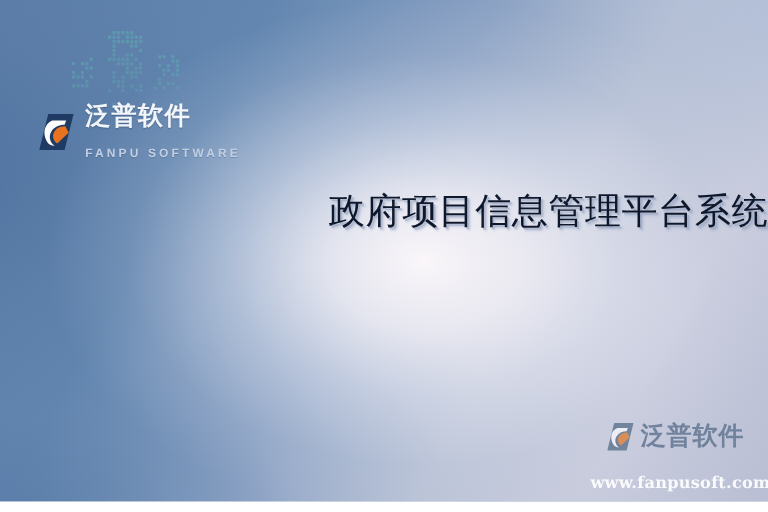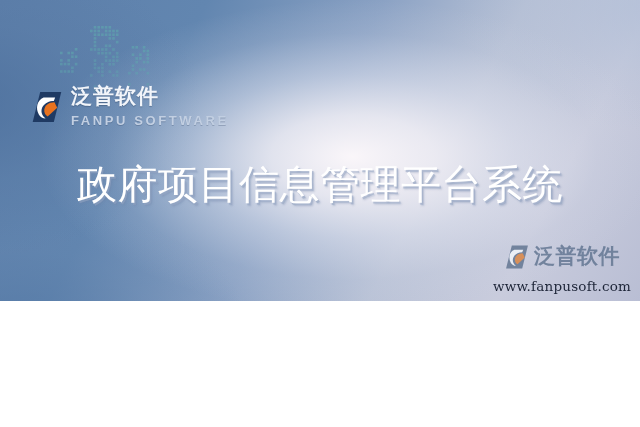--- a/index.html
+++ b/index.html
@@ -4,21 +4,21 @@
 <style>
   html, body {
     margin: 0;
     padding: 0;
     background: #ffffff;
   }
 
   #slide {
     position: relative;
     width: 640px;
-    height: 301px;
+    height: 418px;
     overflow: hidden;
     font-family: "Liberation Sans", sans-serif;
     
     background: #5d7faa;
   }
 
   
   .bg-layer {
     position: absolute;
     inset: 0;
@@ -102,41 +102,41 @@
   .brand-cn {
     font-family: "DejaVu Sans", "Liberation Sans", sans-serif;
     font-size: 21px;
     font-weight: 700;
     letter-spacing: 1px;
     color: #f2f5fa;
     text-shadow: 0 1px 1px rgba(30, 48, 76, 0.35);
   }
 
   .brand-en {
-    margin-top: 7px;
+    margin-top: 17px;
     font-family: "Liberation Sans", sans-serif;
-    font-size: 13px;
+    font-size: 10px;
     font-weight: 700;
     letter-spacing: 2.6px;
     color: #c2cfe2;
     text-shadow: 0 1px 0 rgba(40, 60, 90, 0.25);
   }
 
   
   .headline {
     position: absolute;
     left: 0;
     right: 0;
     top: 156px;
-    text-align: center;
+    text-align: right;
     font-family: "DejaVu Serif", "Liberation Serif", serif;
-    font-size: 40px;
+    font-size: 30px;
     font-weight: 400;
     line-height: 1.42;
-    color: #ffffff;
+    color: #0f172a;
     text-shadow: 1.5px 1.5px 0 rgba(150, 165, 195, 0.55),
                  2.5px 2.5px 2px rgba(110, 130, 165, 0.35);
     letter-spacing: 0.5px;
   }
 
   .headline-line {
     display: block;
   }
 
   
@@ -166,26 +166,26 @@
   .wm-cn {
     font-family: "DejaVu Sans", "Liberation Sans", sans-serif;
     font-size: 21px;
     font-weight: 700;
     letter-spacing: 0.5px;
     color: #6b7d98;
     line-height: 1;
   }
 
   .wm-url {
-    margin-top: 10px;
+    margin-top: 20px;
     font-family: "DejaVu Serif", "Liberation Serif", serif;
     font-size: 13.5px;
-    font-weight: 400;
+    font-weight: 700;
     letter-spacing: 0.2px;
-    color: #0f172a;
+    color: #ffffff;
     line-height: 1;
   }
 </style>
 </head>
 <body>
 
 <div id="slide">
 
   <div class="bg-layer bg-base"></div>
   <div class="bg-layer bg-corner-tl"></div>

